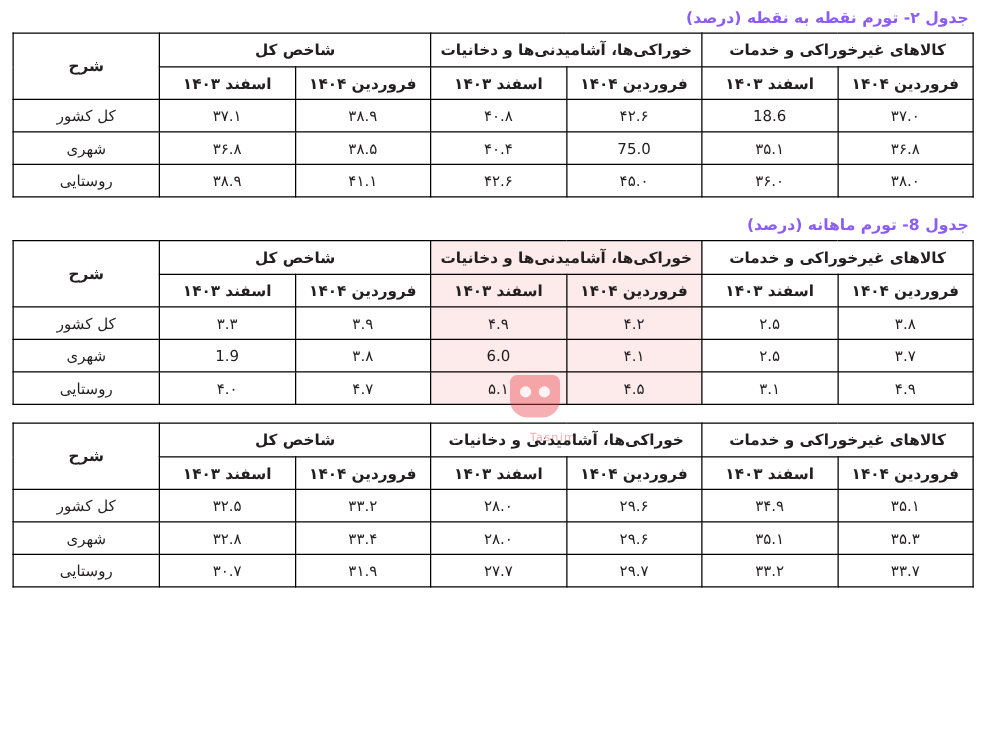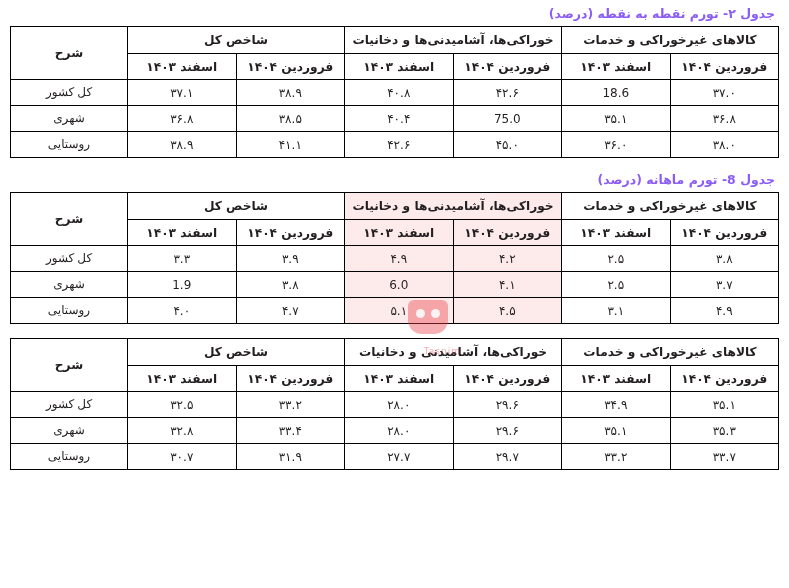--- a/index.html
+++ b/index.html
@@ -58,21 +58,20 @@
   }
   .sub-head {
     height: 23px;
     font-size: 11.6px;
   }
   .row-label {
     text-align: right;
     padding-right: 8px;
     font-weight: normal;
     font-size: 12px;
-    font-family: Liberation Serif, serif;
   }
   .first-col {
     width: 116px;
   }
   .datacell {
     font-size: 12.4px;
   }
   .block2 .hl {
     background: #fdeaea;
   }

